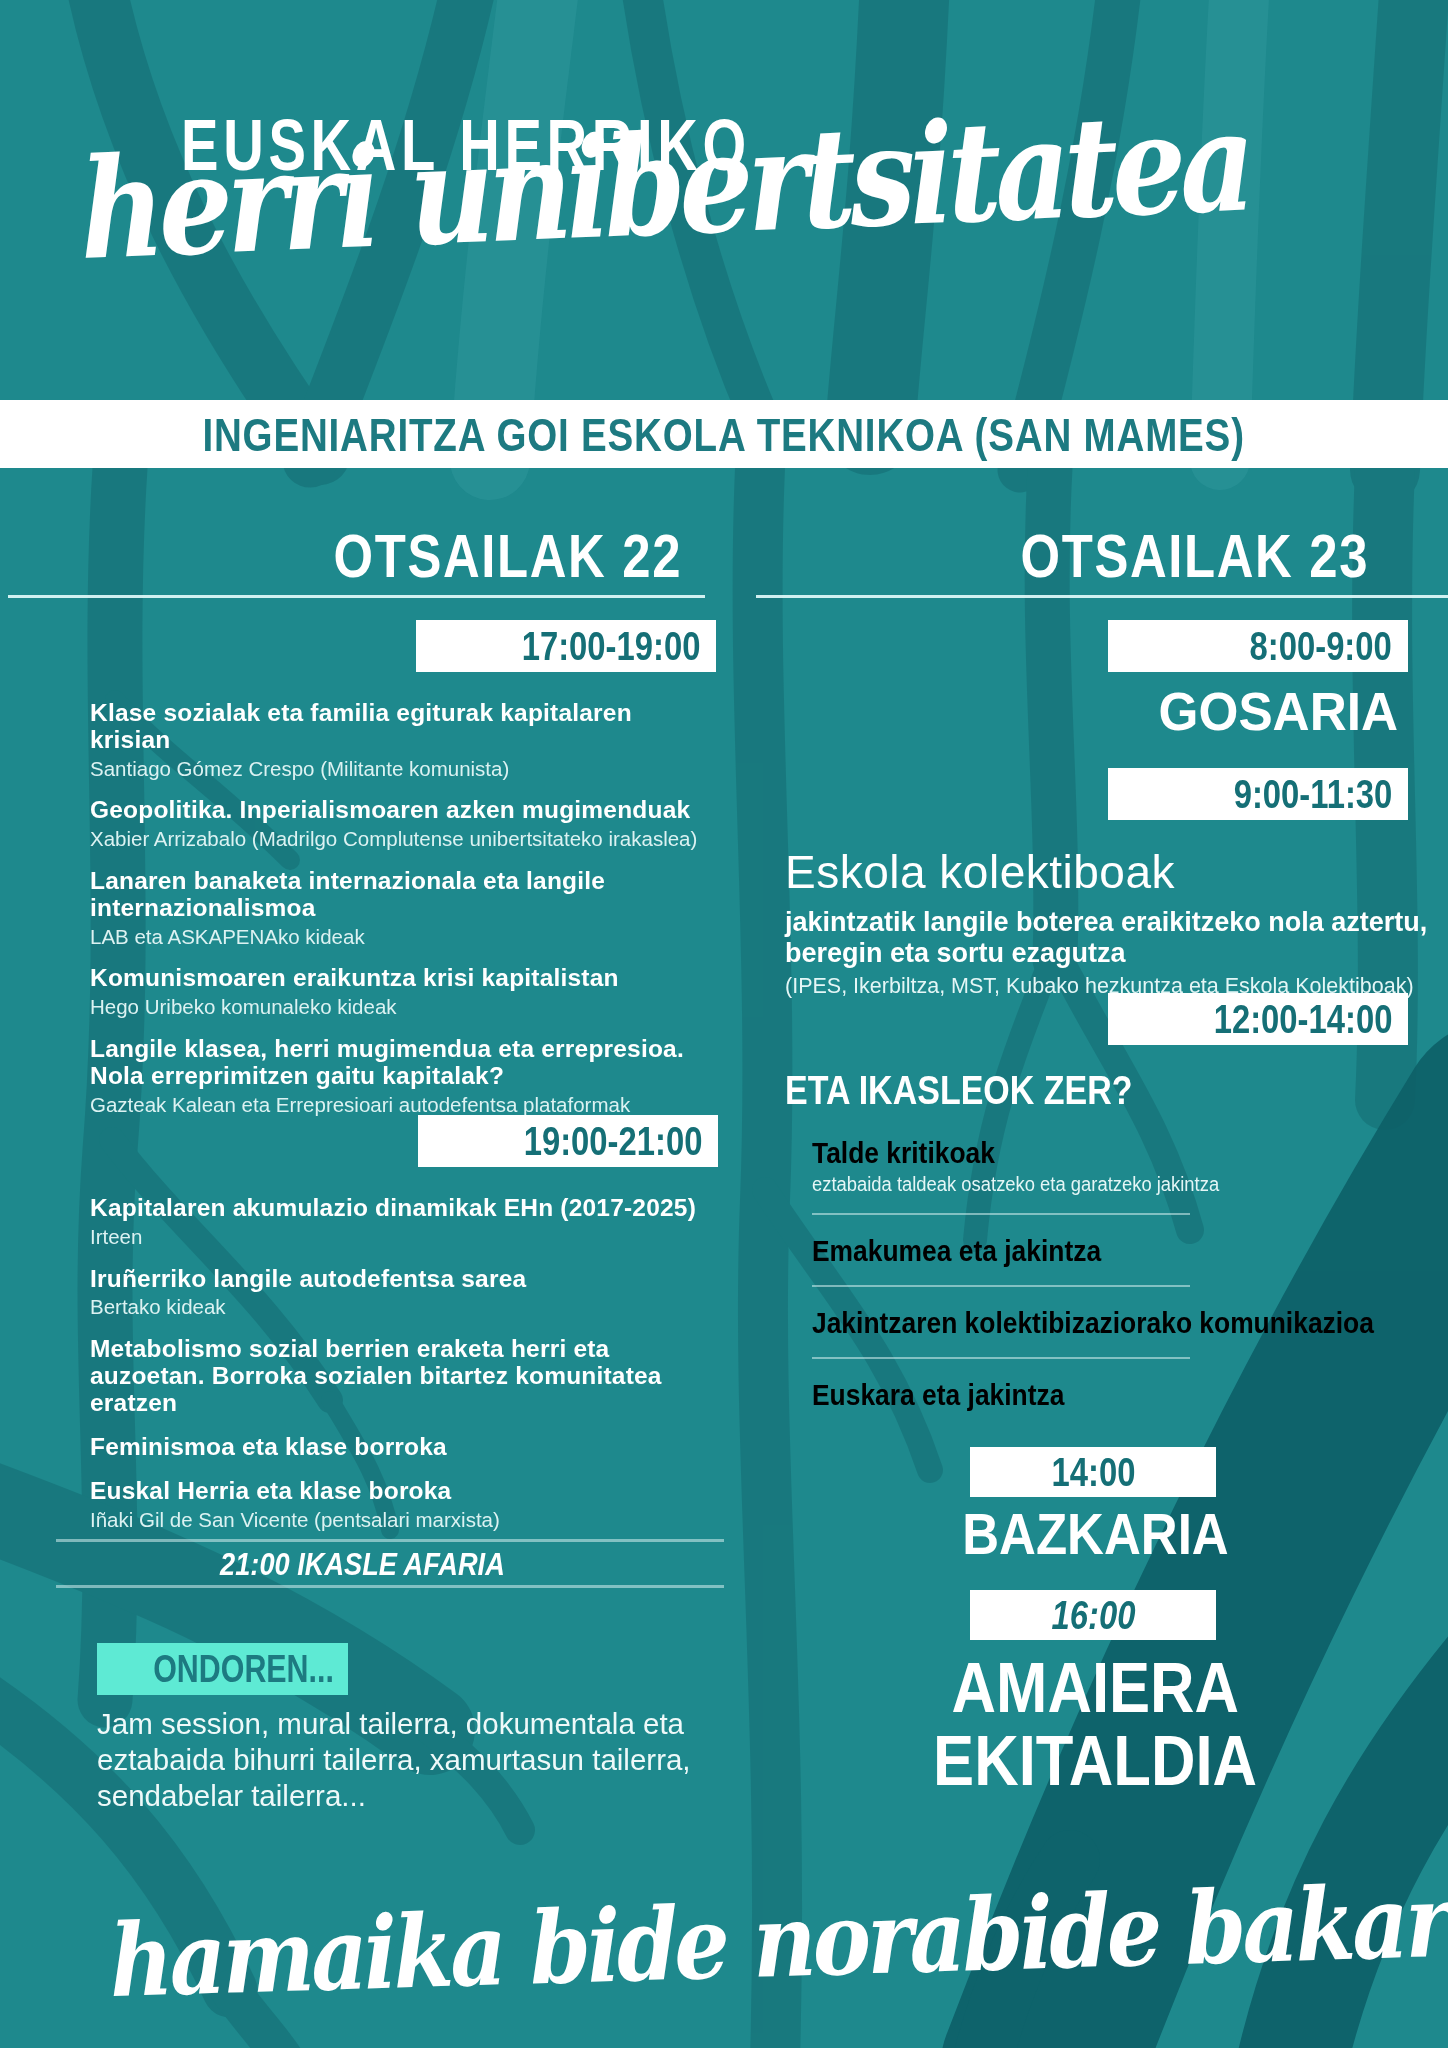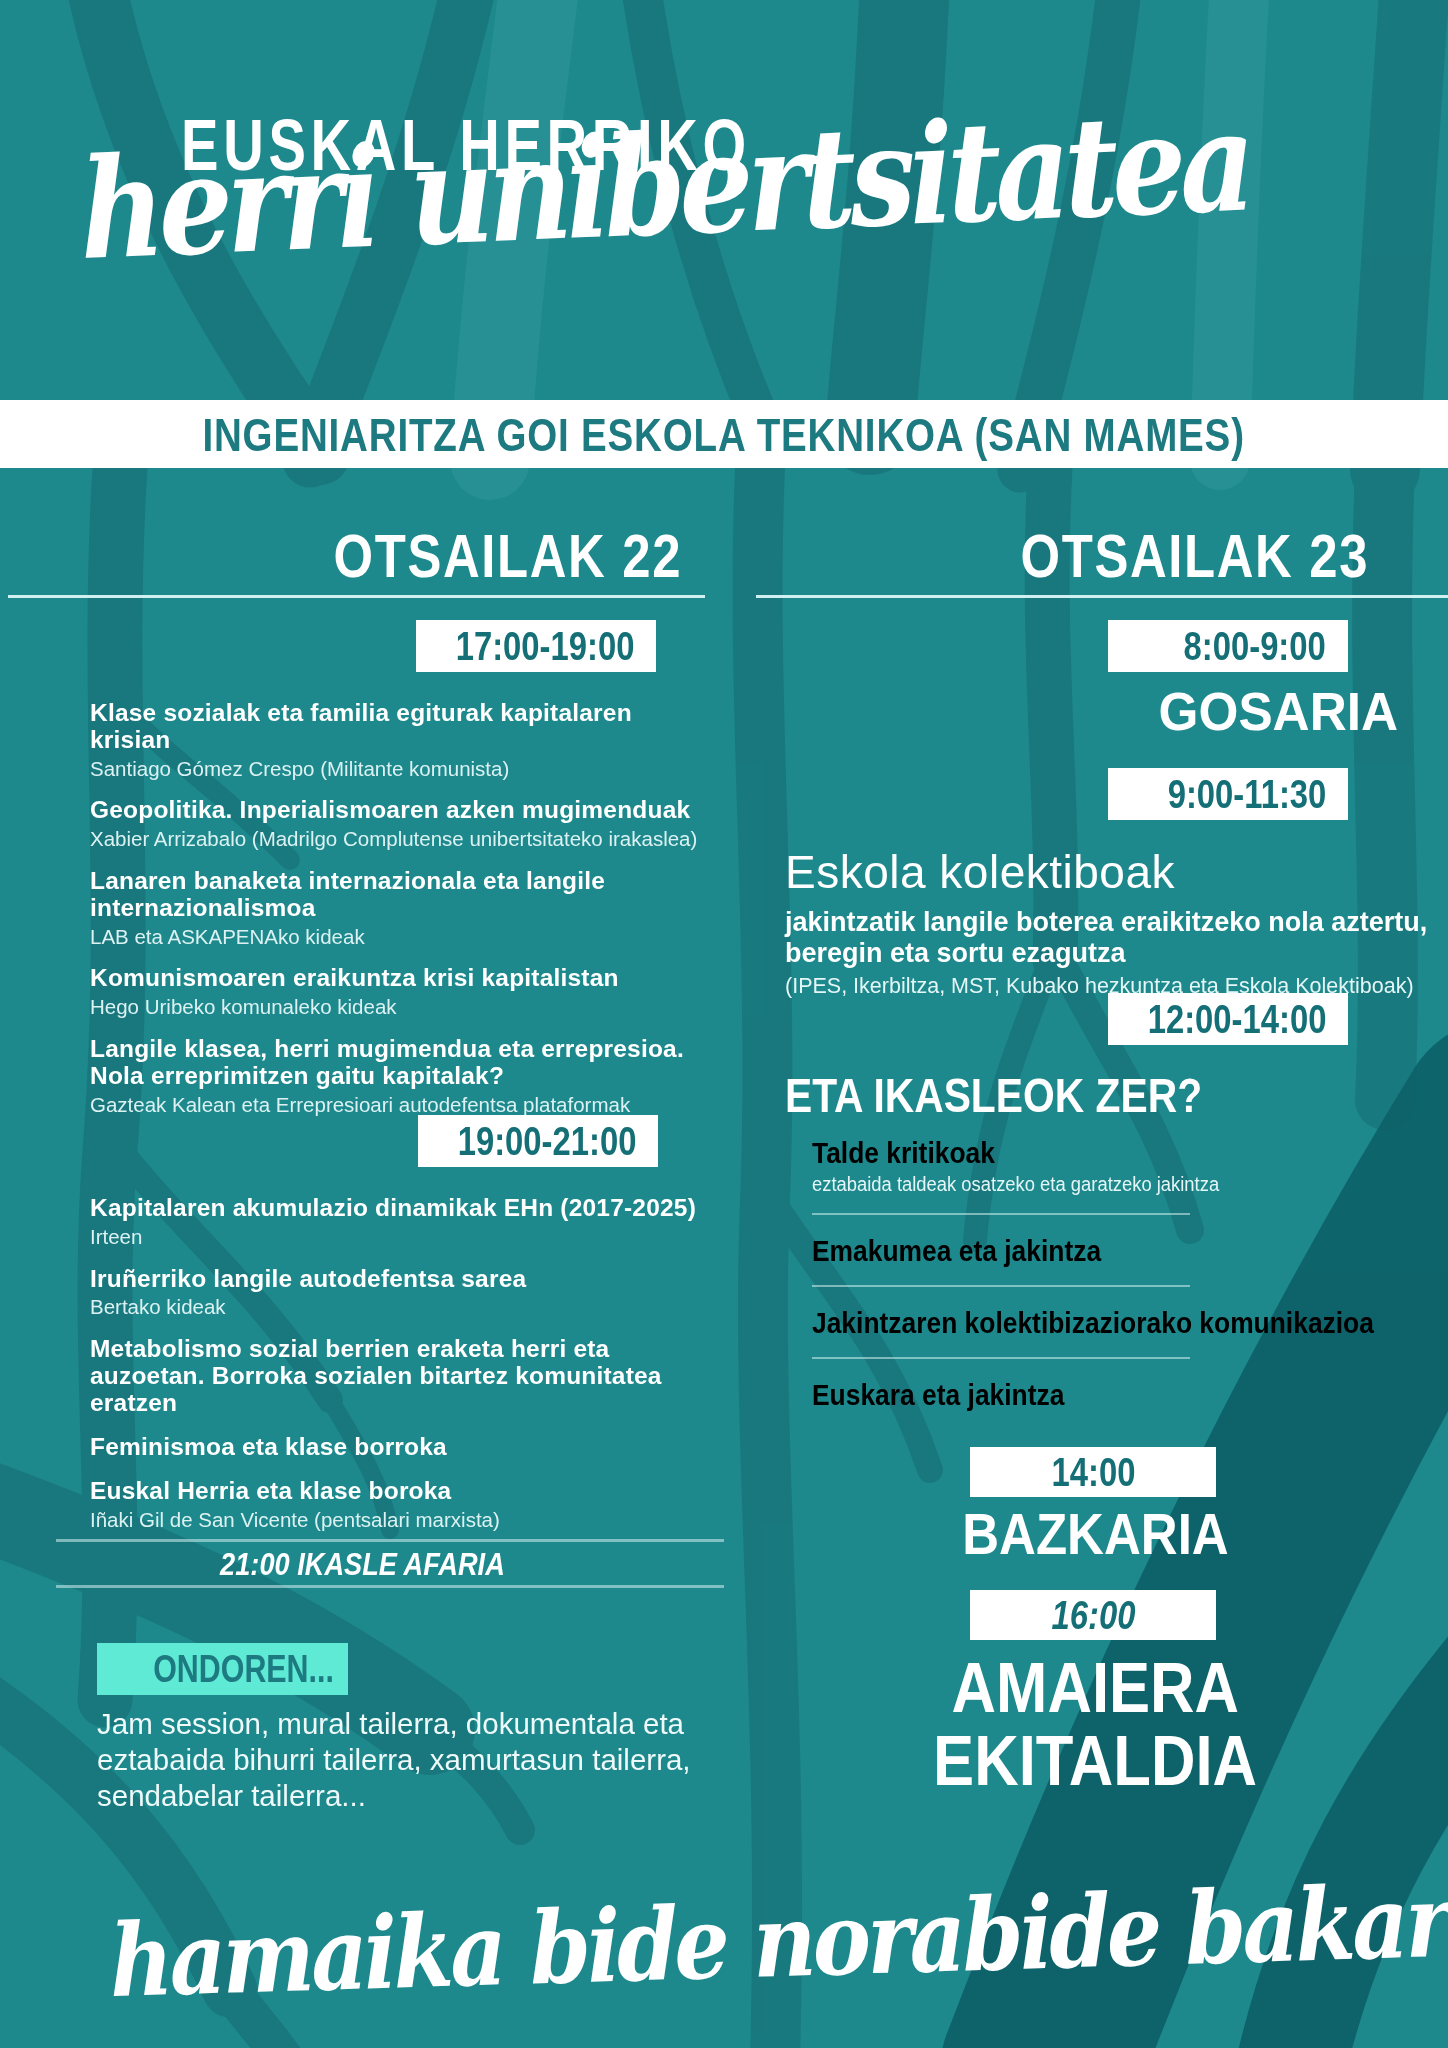--- a/index.html
+++ b/index.html
@@ -37,22 +37,22 @@
   .day-header{color:#fff; font-weight:bold; font-size:62px; letter-spacing:2px; text-align:right; white-space:nowrap;}
   .day-header>span{display:inline-block; transform:scaleX(.82); transform-origin:right;}
   .day1-header{left:0; top:520px; width:682px;}
   .day2-header{left:756px; top:520px; width:613px;}
   .header-rule{position:absolute; height:3px; background:rgba(225,250,250,.92); z-index:2;}
   .rule1{left:8px; top:595px; width:697px;}
   .rule2{left:756px; top:595px; width:692px;}
 
   
   .time-badge{
-    position:absolute; z-index:2; background:#fff; height:52px; width:240px;
-    display:flex; align-items:center; justify-content:flex-end; padding-right:22px; box-sizing:border-box;
+    position:absolute; z-index:2; background:#fff; height:52px; width:300px;
+    display:flex; align-items:center; justify-content:flex-end; padding-right:16px; box-sizing:border-box;
   }
   .time-badge>span{
     color:#156f76; font-weight:bold; font-size:41px; line-height:1; white-space:nowrap;
     display:inline-block; transform:scaleX(.8); transform-origin:right;
   }
   .time-badge.center{justify-content:center; padding-right:0; width:246px; height:50px;}
   .time-badge.center>span{transform-origin:center;}
 
   
   .talks{width:620px;}
@@ -88,21 +88,21 @@
     right:50px; top:680px; color:#fff; font-weight:bold; font-size:54px; text-align:right; white-space:nowrap;
   }
   .gosaria>span{display:inline-block; transform:scaleX(.95); transform-origin:right;}
 
   .workshop{left:785px; top:845px; width:660px;}
   .workshop-title{color:#fff; font-weight:normal; font-size:46px; letter-spacing:.5px;}
   .workshop-lead{color:#fff; font-weight:bold; font-size:27px; line-height:1.14; margin-top:8px; width:660px;}
   .workshop-orgs{color:#e4f6f6; font-size:21.5px; margin-top:5px;}
 
   .students-title{
-    left:785px; top:1068px; color:#fff; font-weight:bold; font-size:48px; white-space:nowrap;
+    left:785px; top:1068px; color:#fff; font-weight:bold; font-size:40px; white-space:nowrap;
   }
   .students-title>span{display:inline-block; transform:scaleX(.85); transform-origin:left;}
 
   .students{left:812px; top:1136px; width:430px;}
   .s-title{color:#000000; font-weight:bold; font-size:30px; white-space:nowrap;}
   .s-title>span{display:inline-block; transform:scaleX(.88); transform-origin:left;}
   .s-sub{color:#e4f6f6; font-size:20px; margin-top:3px; white-space:nowrap;}
   .s-sub>span{display:inline-block; transform:scaleX(.92); transform-origin:left;}
   .s-div{height:2px; background:rgba(230,250,250,.5); width:378px; margin:17px 0 19px;}
   .s-item:last-child .s-div{display:none;}

